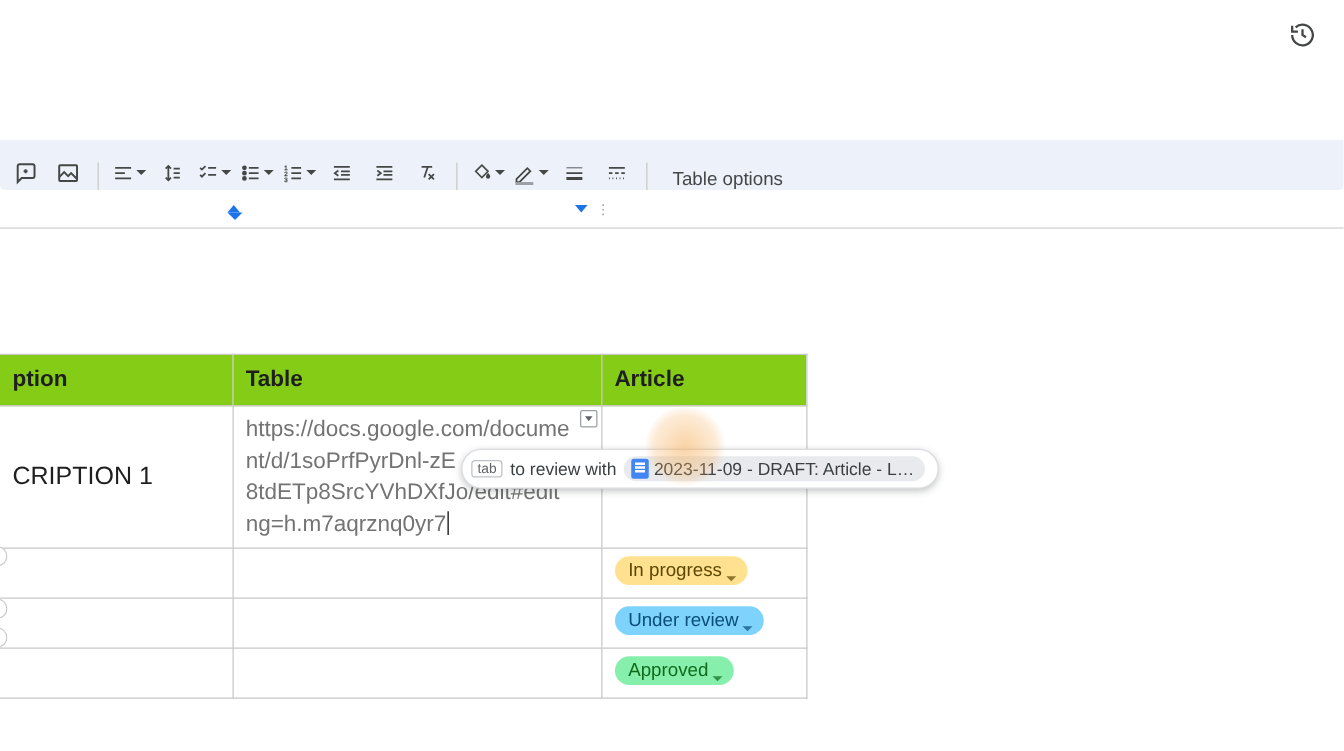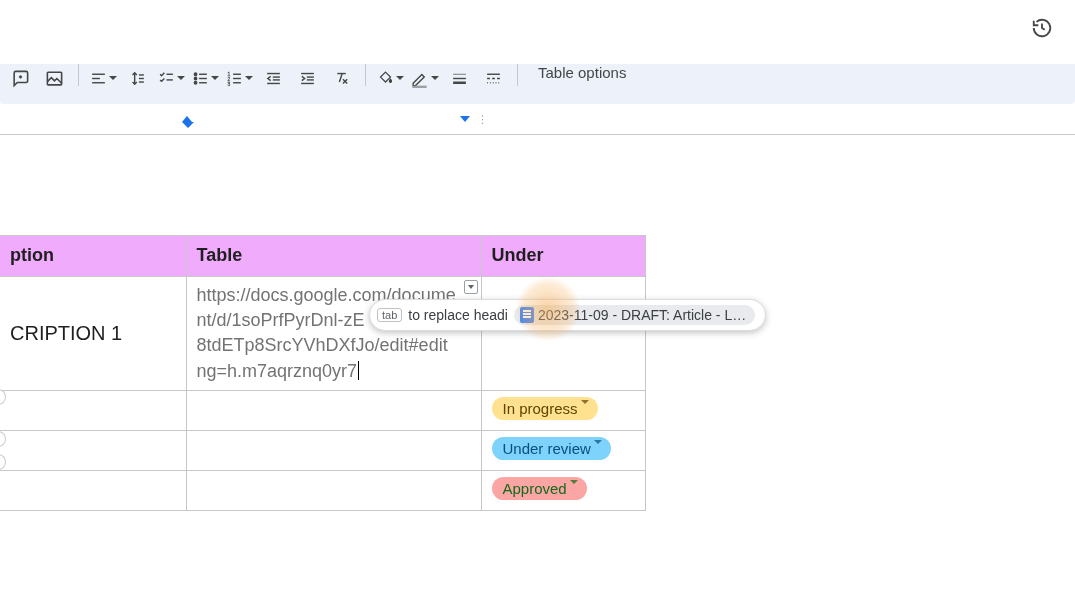--- a/index.html
+++ b/index.html
@@ -23,27 +23,28 @@
   border-radius: 50%;
   display: flex;
   align-items: center;
   justify-content: center;
   color: #444746;
 }
 
 
 .toolbar {
   display: flex;
-  align-items: flex-start;
+  align-items: flex-end;
   gap: 6px;
   padding: 0 6px;
   height: 40px;
   background: #edf2fa;
   border-radius: 0 0 4px 4px;
   width: 100%;
+  margin-top: 48px;
 }
 .tb-btn {
   display: flex;
   align-items: center;
   justify-content: center;
   min-width: 28px;
   height: 28px;
   border-radius: 4px;
   color: #444746;
   position: relative;
@@ -109,21 +110,21 @@
 
 .doc-table {
   position: absolute;
   left: 0;
   top: 100px;
   border-collapse: collapse;
   font-size: 18px;
   color: #1f1f1f;
 }
 .doc-table th {
-  background:#f0abfc;
+  background:#84cc16;
   font-weight: bold;
   text-align: left;
   padding: 9px 10px 10px 10px;
   border: 1px solid #c7c7c7;
   border-left: none;
 }
 .doc-table td {
   padding: 6px 10px;
   border: 1px solid #c7c7c7;
   border-left: none;
@@ -147,34 +148,34 @@
 .cursor-line::after{
   content:"";
   display:inline-block;
   width:1px;height:19px;background:#000;
   vertical-align:-3px;margin-left:1px;
 }
 
 
 .chip {
   display: inline-flex;
-  align-items: flex-start;
+  align-items: flex-end;
   border-radius: 13px;
   padding: 3px 9px 3px 11px;
   font-size: 15px;
   font-weight: 500;
   gap: 3px;
   color: #202124;
 }
 .chip .chip-caret{
   width:0;height:0;border-left:4px solid transparent;border-right:4px solid transparent;border-top:4px solid currentColor;opacity:.7;
 }
 .chip-inprogress{ background:#ffe18f; color:#5c4701; }
 .chip-review{ background:#7dd3fc; color:#0a4e7a; }
-.chip-approved{ background:#fca5a5; color:#116b1a; }
+.chip-approved{ background:#86efac; color:#116b1a; }
 
 
 .row-handle{
   position:absolute; left:-4px; width:10px; height:16px; border:1px solid #cacaca;
   border-left:none; border-radius:0 9px 9px 0; background:#fff;
 }
 
 
 .chip-suggest {
   position: absolute;
@@ -374,21 +375,21 @@
   <table class="doc-table">
     <colgroup>
       <col class="col-desc">
         <col class="col-link">
         <col class="col-status">
     </colgroup>
     <thead>
       <tr>
         <th>ption</th>
         <th>Table</th>
-        <th>Under</th>
+        <th>Article</th>
       </tr>
     </thead>
     <tbody>
       <tr class="row-link">
         <td style="font-size:20px;vertical-align:middle">CRIPTION 1</td>
         <td class="link-cell" style="position:relative">
           <div class="cell-dd">
               <div class="c"></div>
             </div>
           <span>https://docs.google.com/docume</span><br>
@@ -430,23 +431,23 @@
           </span>
         </td>
       </tr>
     </tbody>
   </table>
 
   <div class="row-handle" style="top:254px"></div>
   <div class="row-handle" style="top:296px"></div>
   <div class="row-handle" style="top:319px"></div>
 
-  <div class="chip-suggest" style="left:369px; top:164px;">
+  <div class="chip-suggest" style="left:369px; top:176px;">
     <span class="tabkey">tab</span>
-    <span>to replace headi</span>
+    <span>to review with</span>
     <span class="doc-chip">
       <span class="docicon"></span>
       <span>2023-11-09 - DRAFT: Article - L…</span>
     </span>
   </div>
 
   <div class="click-ring" style="left:516px; top:142px"></div>
 
 </div>
 

